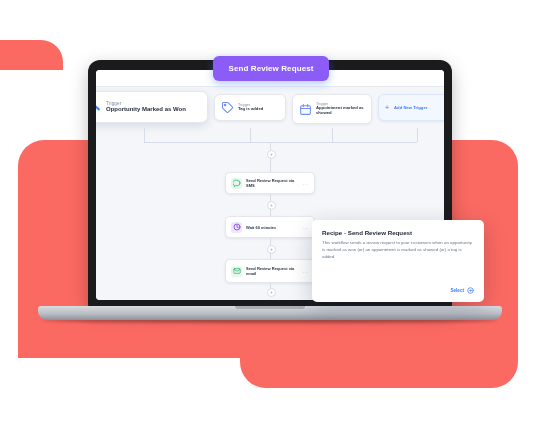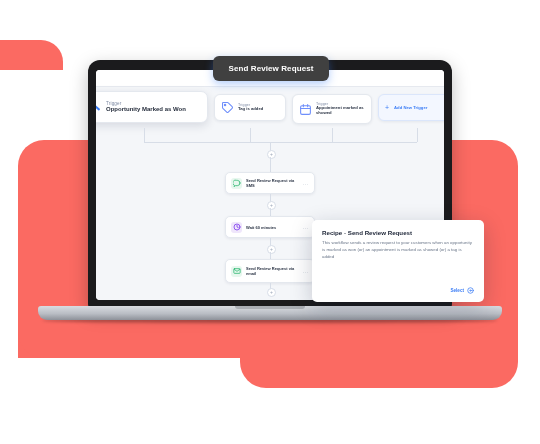--- a/index.html
+++ b/index.html
@@ -125,21 +125,21 @@
   }
   .popup-title{font-size:6.2px;font-weight:bold;color:#1b2335;margin-bottom:4px;}
   .popup-body{font-size:4.4px;line-height:1.55;color:#6a7689;}
   .popup-foot{margin-top:auto;display:flex;justify-content:flex-end;align-items:center;gap:3px;}
   .select-link{font-size:4.6px;color:#3b7df6;font-weight:bold;}
   .arrow-ico{color:#3b7df6;display:flex;align-items:center;}
 
   
   .pill{
     position:absolute;left:213px;top:56px;width:116px;height:25px;
-    background:#404040;border-radius:6px;
+    background:#8b5cf6;border-radius:6px;
     display:flex;align-items:center;justify-content:center;
     color:#fff;font-size:8px;font-weight:bold;letter-spacing:.1px;
     box-shadow:0 3px 9px rgba(59,125,246,.38);
   }
 </style>
 </head>
 <body>
 
 <div id="stage">
 

